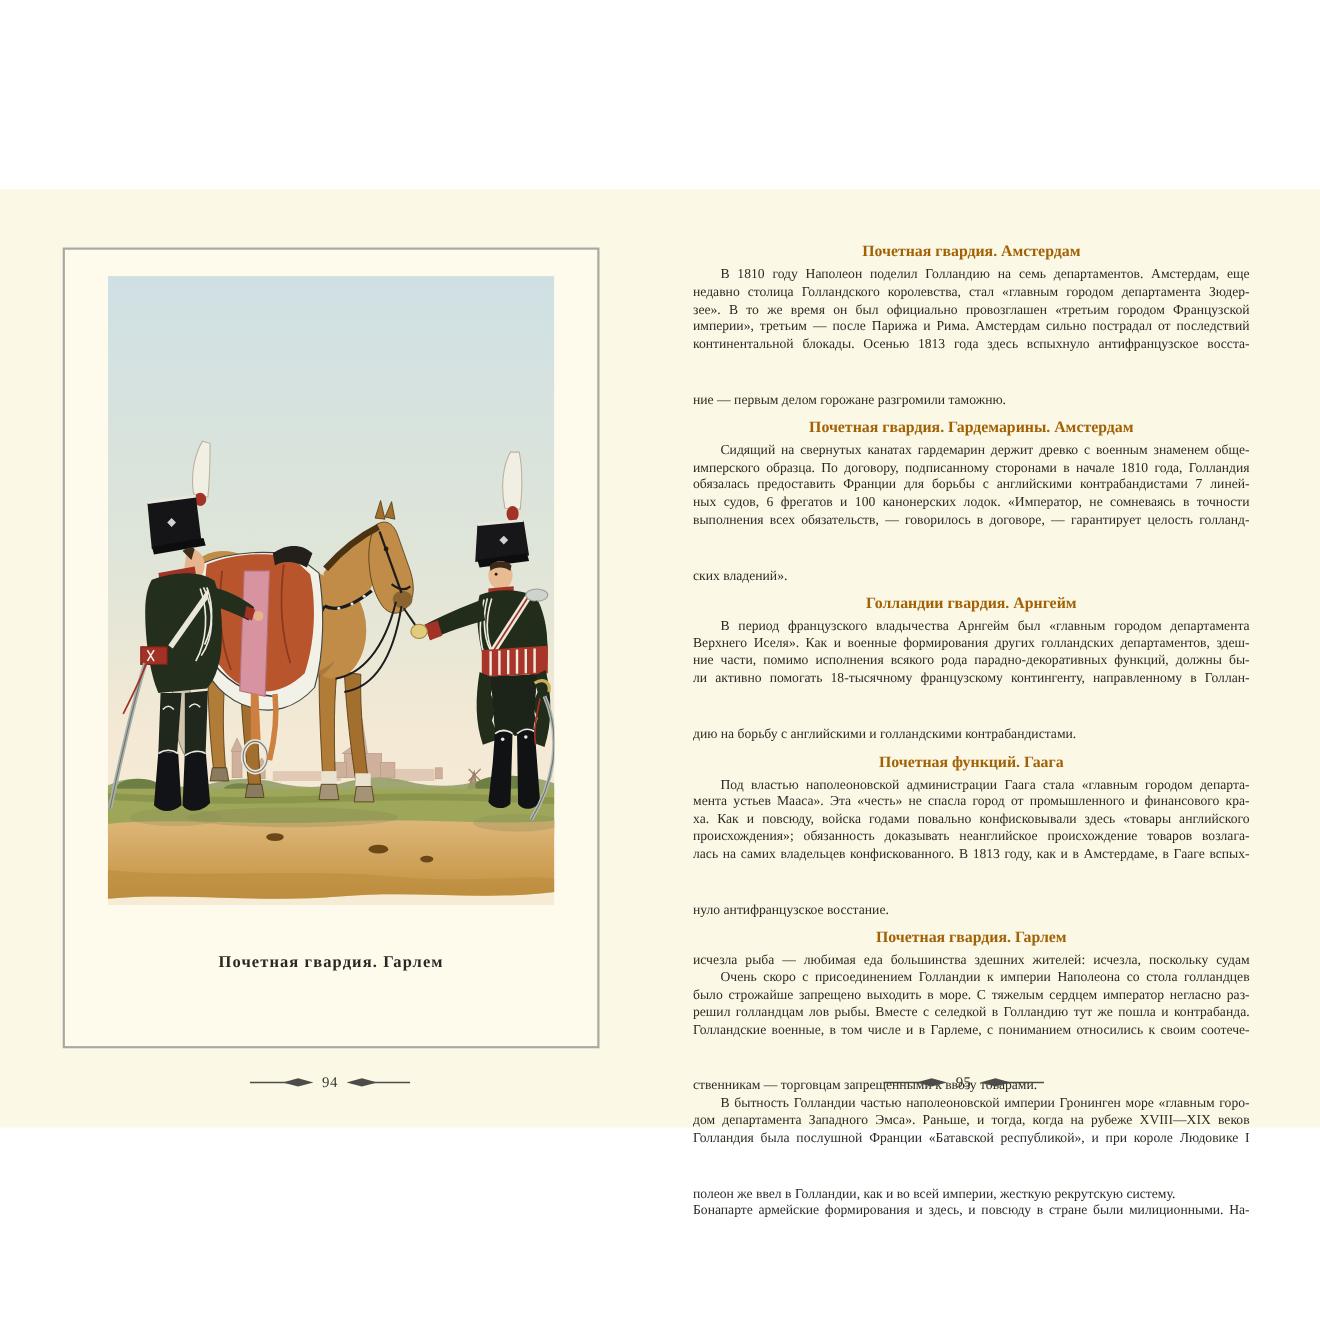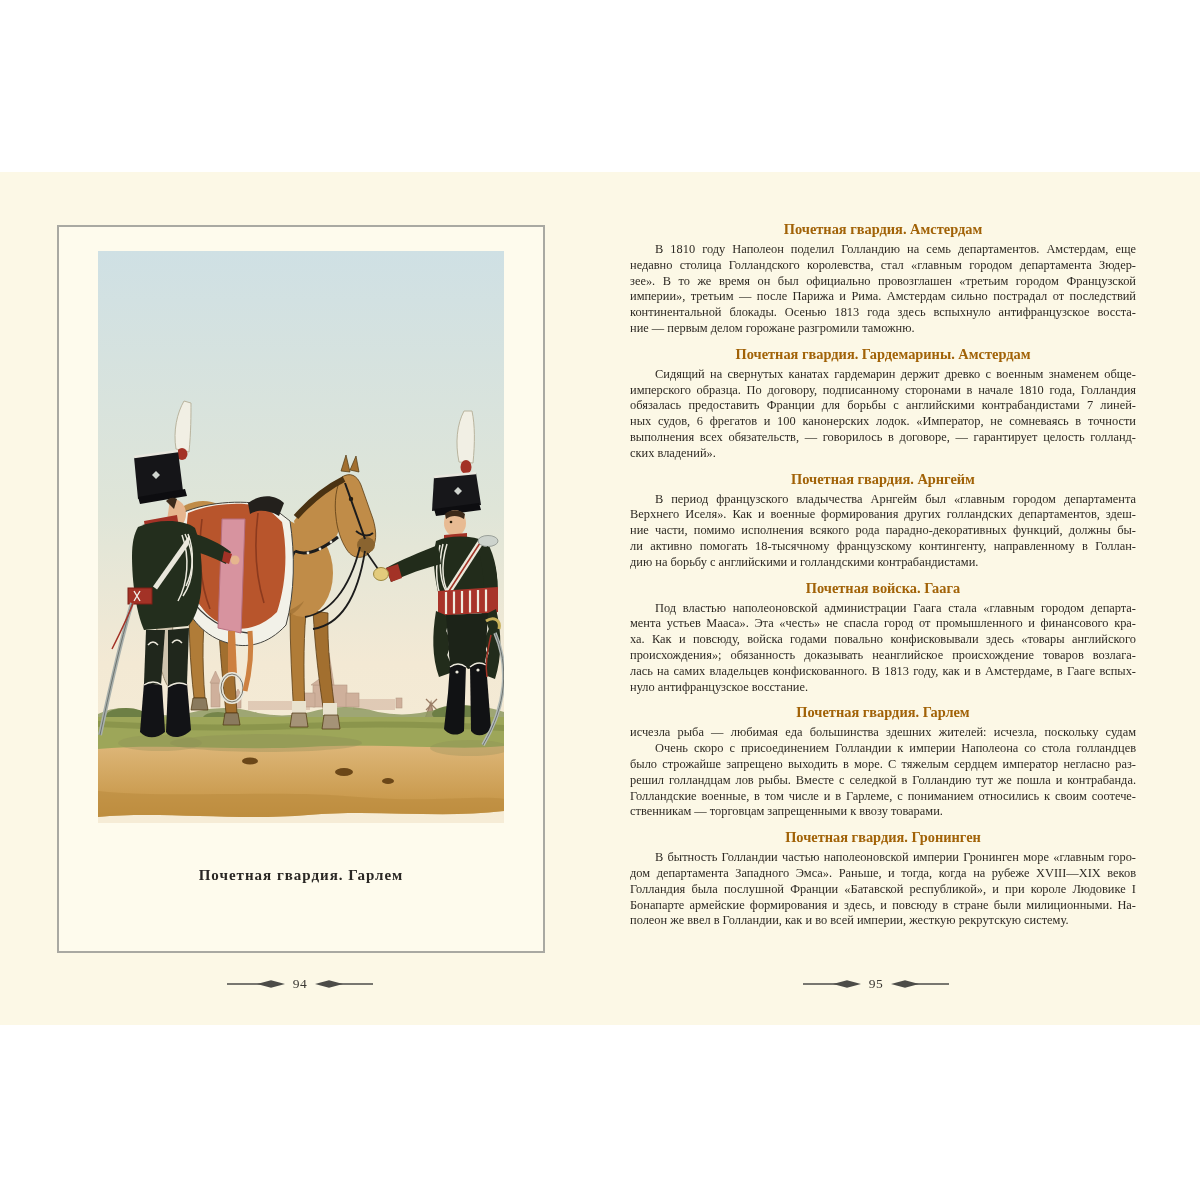--- a/index.html
+++ b/index.html
@@ -12,21 +12,21 @@
   .plate-illustration{position:absolute;left:39px;top:24px;width:406px;height:572px;display:block;}
   .plate-caption{position:absolute;left:0;top:640px;width:100%;text-align:center;
                  font-weight:bold;font-size:15px;letter-spacing:1px;color:#2a2724;}
   
   .text-column{position:absolute;left:630px;top:49px;width:506px;color:#2e2a24;
                font-size:12.4px;line-height:15.8px;}
   .text-column h2{font-size:14.4px;line-height:17px;text-align:center;font-weight:bold;
                   margin:9px 0 4px;color:#a16207;}
   .text-column section:first-child h2{margin-top:0;}
   .line{text-align:justify;text-align-last:justify;}
-  .line.last{text-align-last:left;}
+  .line.last{text-align-last:left;margin-top:35px;}
   .line.first{text-indent:25px;}
   
   .folio{position:absolute;top:804px;height:16px;display:flex;align-items:center;
          justify-content:center;gap:8px;}
   .folio.left{left:0;width:600px;text-align:right;}
   .folio.right{left:576px;width:600px;}
   .folio .num{font-size:13.5px;color:#3a3833;letter-spacing:.5px;}
   .flourish{display:block;}
 </style>
 </head>
@@ -246,52 +246,51 @@
         <section>
           <h2>Почетная гвардия. Гардемарины. Амстердам</h2>
           <div class="line first">Сидящий на свернутых канатах гардемарин держит древко с военным знаменем обще-</div>
           <div class="line">имперского образца. По договору, подписанному сторонами в начале 1810 года, Голландия</div>
           <div class="line">обязалась предоставить Франции для борьбы с английскими контрабандистами 7 линей-</div>
           <div class="line">ных судов, 6 фрегатов и 100 канонерских лодок. «Император, не сомневаясь в точности</div>
           <div class="line">выполнения всех обязательств, — говорилось в договоре, — гарантирует целость голланд-</div>
           <div class="line last">ских владений».</div>
         </section>
         <section>
-          <h2>Почетная гвардия. Арнгейм</h2>
+          <h2>Голландии гвардия. Арнгейм</h2>
           <div class="line first">В период французского владычества Арнгейм был «главным городом департамента</div>
           <div class="line">Верхнего Иселя». Как и военные формирования других голландских департаментов, здеш-</div>
           <div class="line">ние части, помимо исполнения всякого рода парадно-декоративных функций, должны бы-</div>
           <div class="line">ли активно помогать 18-тысячному французскому контингенту, направленному в Голлан-</div>
           <div class="line last">дию на борьбу с английскими и голландскими контрабандистами.</div>
         </section>
         <section>
-          <h2>Почетная войска. Гаага</h2>
+          <h2>Почетная функций. Гаага</h2>
           <div class="line first">Под властью наполеоновской администрации Гаага стала «главным городом департа-</div>
           <div class="line">мента устьев Мааса». Эта «честь» не спасла город от промышленного и финансового кра-</div>
           <div class="line">ха. Как и повсюду, войска годами повально конфисковывали здесь «товары английского</div>
           <div class="line">происхождения»; обязанность доказывать неанглийское происхождение товаров возлага-</div>
           <div class="line">лась на самих владельцев конфискованного. В 1813 году, как и в Амстердаме, в Гааге вспых-</div>
           <div class="line last">нуло антифранцузское восстание.</div>
         </section>
         <section>
           <h2>Почетная гвардия. Гарлем</h2>
           <div class="line">исчезла рыба — любимая еда большинства здешних жителей: исчезла, поскольку судам</div>
           <div class="line first">Очень скоро с присоединением Голландии к империи Наполеона со стола голландцев</div>
           <div class="line">было строжайше запрещено выходить в море. С тяжелым сердцем император негласно раз-</div>
           <div class="line">решил голландцам лов рыбы. Вместе с селедкой в Голландию тут же пошла и контрабанда.</div>
           <div class="line">Голландские военные, в том числе и в Гарлеме, с пониманием относились к своим соотече-</div>
           <div class="line last">ственникам — торговцам запрещенными к ввозу товарами.</div>
         </section>
         <section>
-          <h2>Почетная гвардия. Гронинген</h2>
           <div class="line first">В бытность Голландии частью наполеоновской империи Гронинген море «главным горо-</div>
           <div class="line">дом департамента Западного Эмса». Раньше, и тогда, когда на рубеже XVIII—XIX веков</div>
           <div class="line">Голландия была послушной Франции «Батавской республикой», и при короле Людовике I</div>
+          <div class="line last">полеон же ввел в Голландии, как и во всей империи, жесткую рекрутскую систему.</div>
           <div class="line">Бонапарте армейские формирования и здесь, и повсюду в стране были милиционными. На-</div>
-          <div class="line last">полеон же ввел в Голландии, как и во всей империи, жесткую рекрутскую систему.</div>
         </section>
       </div>
 
     <div class="folio left">
       <svg class="flourish" width="58" height="10">
         <line x1="0" y1="5" x2="50" y2="5" stroke="#4c4c48" stroke-width="1.4"></line>
         <polygon points="30,5 44,1.2 58,5 44,8.8" fill="#4c4c48"></polygon>
       </svg>
       <span class="num">94</span>
       <svg class="flourish" width="58" height="10">

